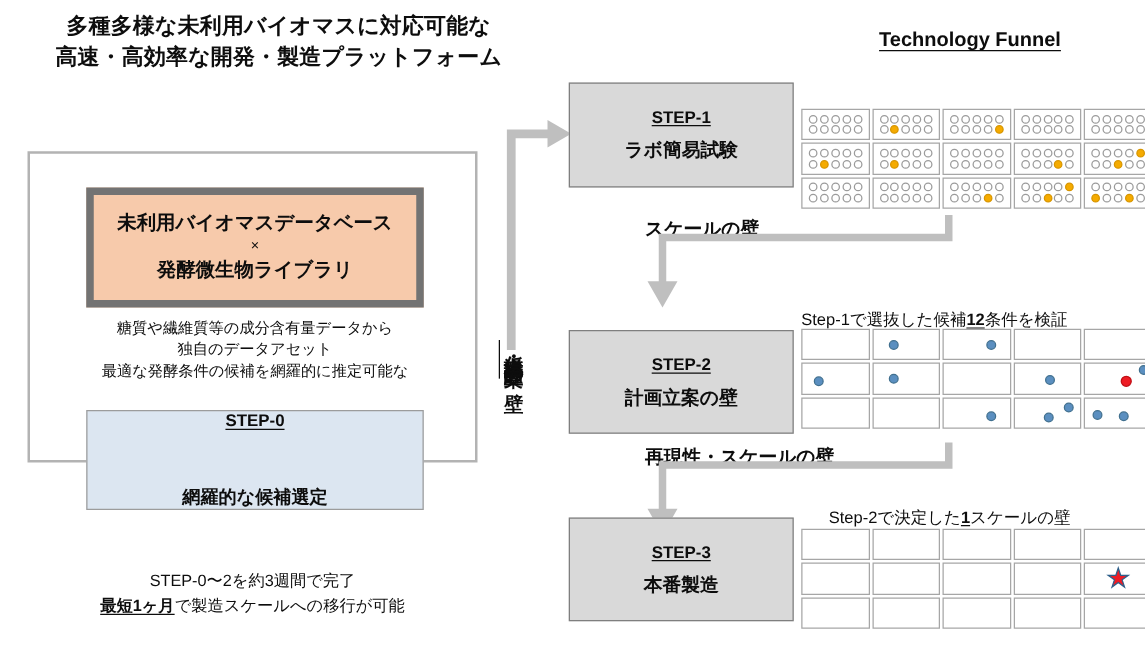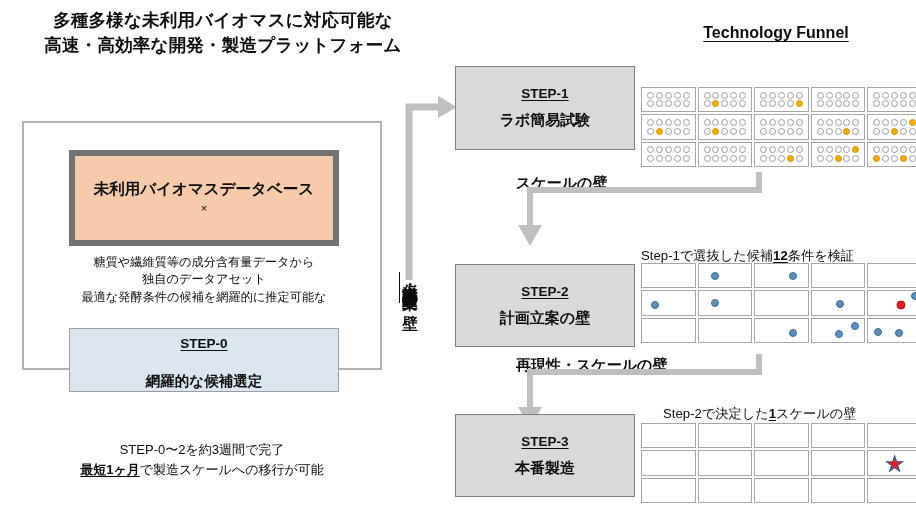--- a/index.html
+++ b/index.html
@@ -62,38 +62,38 @@
     text-align: center;
     font-size: 12.2px;
     color: #0d0d0d;
     line-height: 1.42;
   }
   .db-caption span { display:block; }
 
   .step0-box {
     position: absolute;
     left: 45px; top: 205px;
-    width: 270px; height: 64px;
+    width: 270px; height: 80px;
     background: #dce6f1;
     border: 1px solid #9c9c9c;
     display: flex;
     flex-direction: column;
     align-items: center;
-    justify-content: flex-end;
+    justify-content: space-between;
     gap: 21px;
   }
   .step0-box .s-title {
     font-size: 13.5px; font-weight: 700; color:#0d0d0d;
     text-decoration: underline; text-underline-offset: 2px;
   }
   .step0-box .s-sub { font-size: 14.5px; font-weight: 700; color:#0d0d0d; }
 
   .left-footer {
     position: absolute;
-    left: 22px; top: 440px;
+    left: 22px; top: 455px;
     width: 360px;
     text-align: center;
     font-size: 13px;
     color: #0d0d0d;
     line-height: 1.5;
   }
   .left-footer .f1 { display:block; }
   .left-footer .f2 { display:block; }
   .left-footer .f2 b {
     font-weight: 700;
@@ -251,20 +251,21 @@
   <div class="headline">
     <span class="l1">多種多様な未利用バイオマスに対応可能な</span>
     <span class="l2">高速・高効率な開発・製造プラットフォーム</span>
   </div>
 
   <div class="left-panel">
 
     <div class="db-box">
       <div class="t1">未利用バイオマスデータベース</div>
       <div class="t2">×</div>
+      <div class="t3">発酵微生物ライブラリ</div>
     </div>
 
     <div class="db-caption">
       <span>糖質や繊維質等の成分含有量データから</span>
       <span>独自のデータアセット</span>
       <span>最適な発酵条件の候補を網羅的に推定可能な</span>
     </div>
 
     <div class="step0-box">
       <div class="s-title">STEP-0</div>

